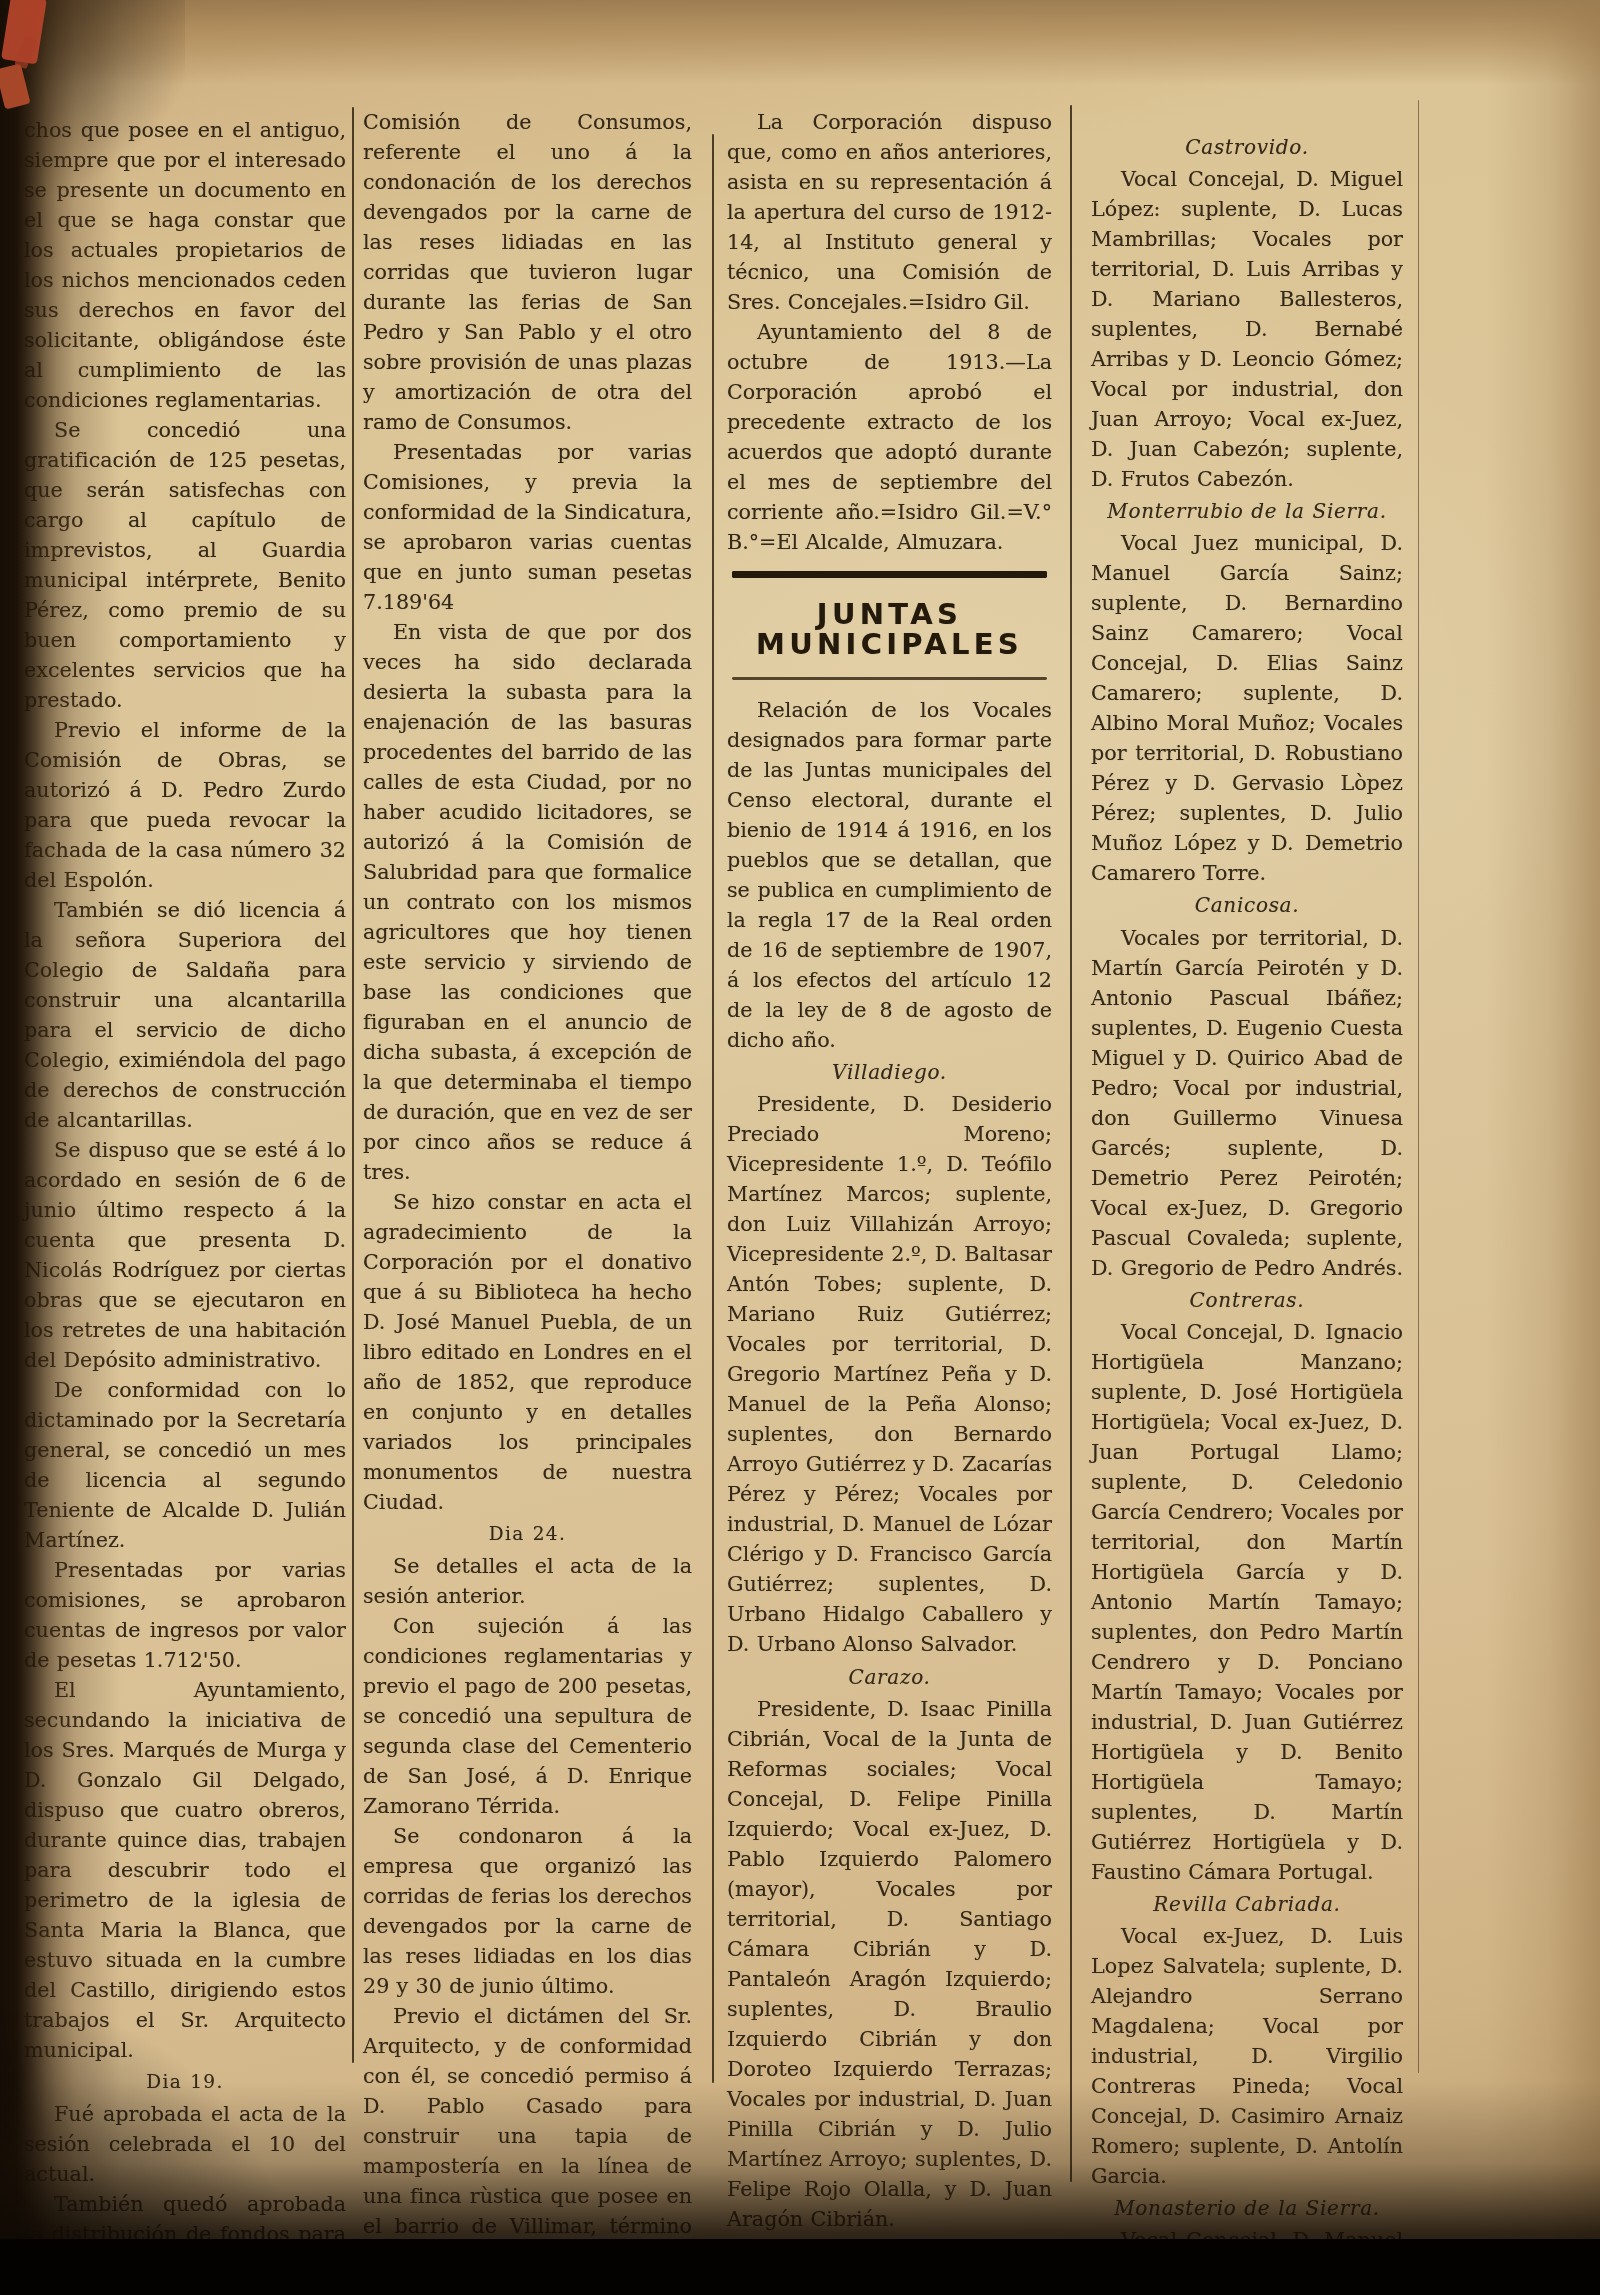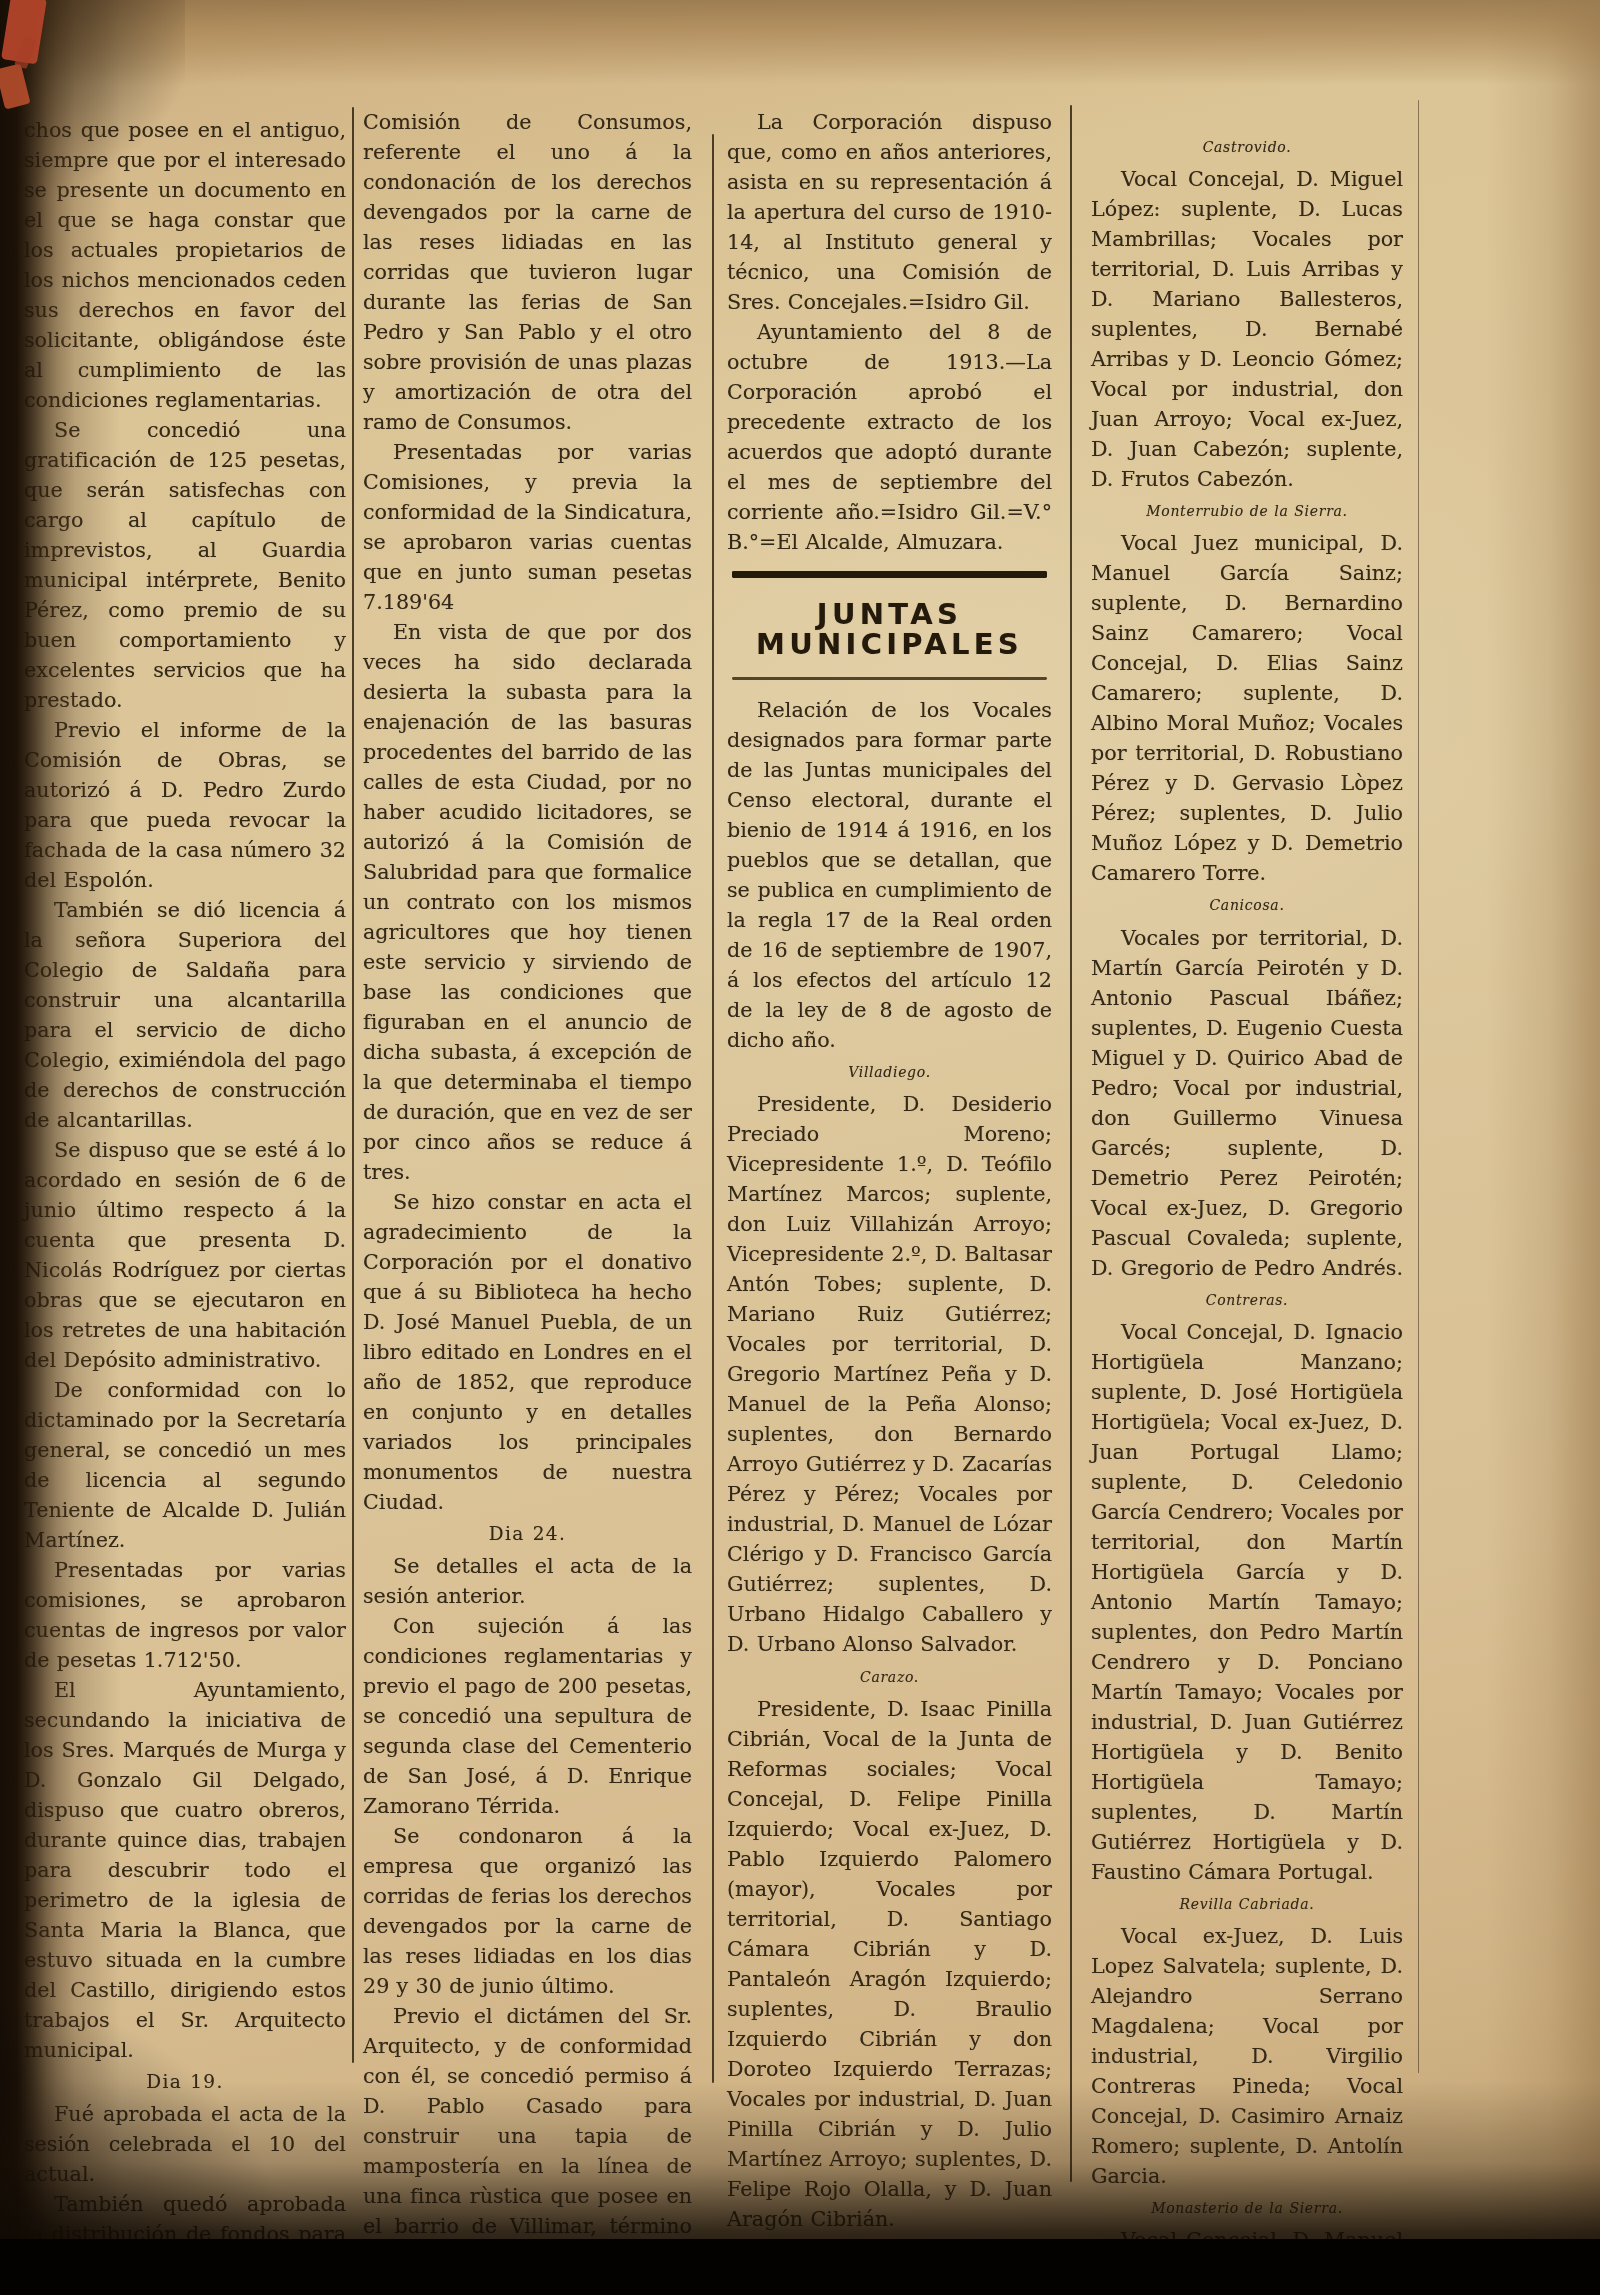--- a/index.html
+++ b/index.html
@@ -70,21 +70,21 @@
   #col3{left:727px;top:107px; width:325px;}
   #col4{left:1091px;top:130px; width:312px;}
 
   .col p{margin:0;text-indent:30px;}
   .col p.noindent{text-indent:0;}
   .day-heading{
     text-align:center;font-weight:normal;font-size:18.5px;
     letter-spacing:1.4px;margin:2.1px 0;text-indent:0;
   }
   .place-heading{
-    text-align:center;font-style:italic;font-size:14px;
+    text-align:center;font-style:italic;font-size:20px;
     margin:2.1px 0;text-indent:0;letter-spacing:0.7px;
   }
   .section-block{margin:14.2px 0 5.7px;}
   .rule-thick{height:6.4px;background:#241a0c;margin:10px auto 21.4px;width:97%;border-radius:1.4px;}
   .rule-thin{height:2.1px;background:#392b15;margin:18.5px auto 15.7px;width:97%;border-radius:1.4px;opacity:.85;}
   .section-title-text{
     text-align:center;
     font-family:"DejaVu Sans","Liberation Sans",sans-serif;
     font-weight:700;font-size:29px;letter-spacing:4.3px;
     color:#241a0c;
@@ -127,21 +127,21 @@
       <p>En vista de que por dos veces ha sido declarada desierta la subasta para la enajenación de las basuras procedentes del barrido de las calles de esta Ciudad, por no haber acudido licitadores, se autorizó á la Comisión de Salubridad para que formalice un contrato con los mismos agricultores que hoy tienen este servicio y sirviendo de base las condiciones que figuraban en el anuncio de dicha subasta, á excepción de la que determinaba el tiempo de duración, que en vez de ser por cinco años se reduce á tres.</p>
       <p>Se hizo constar en acta el agradecimiento de la Corporación por el donativo que á su Biblioteca ha hecho D. José Manuel Puebla, de un libro editado en Londres en el año de 1852, que reproduce en conjunto y en detalles variados los principales monumentos de nuestra Ciudad.</p>
       <div class="day-heading">Dia 24.</div>
       <p>Se detalles el acta de la sesión anterior.</p>
       <p>Con sujeción á las condiciones reglamentarias y previo el pago de 200 pesetas, se concedió una sepultura de segunda clase del Cementerio de San José, á D. Enrique Zamorano Térrida.</p>
       <p>Se condonaron á la empresa que organizó las corridas de ferias los derechos devengados por la carne de las reses lidiadas en los dias 29 y 30 de junio último.</p>
       <p>Previo el dictámen del Sr. Arquitecto, y de conformidad con él, se concedió permiso á D. Pablo Casado para construir una tapia de mampostería en la línea de una finca rùstica que posee en el barrio de Villimar, término de la Presilla.</p>
       <p>También se autorizó á D. Angel Tudanca para elevar un metro más la tapia del jardín de su casa, número 4 de la calle de Subida á Saldaña, con la obligación de no abrir huecos en la referida tapia.</p>
     </div>
   <div class="col" id="col3">
-      <p>La Corporación dispuso que, como en años anteriores, asista en su representación á la apertura del curso de 1910-14, al Instituto general y técnico, una Comisión de Sres. Concejales.=Isidro Gil.</p>
+      <p>La Corporación dispuso que, como en años anteriores, asista en su representación á la apertura del curso de 1912-14, al Instituto general y técnico, una Comisión de Sres. Concejales.=Isidro Gil.</p>
       <p>Ayuntamiento del 8 de octubre de 1913.—La Corporación aprobó el precedente extracto de los acuerdos que adoptó durante el mes de septiembre del corriente año.=Isidro Gil.=V.° B.°=El Alcalde, Almuzara.</p>
       <div class="section-block">
         <div class="rule-thick"></div>
         <div class="section-title-text">JUNTAS MUNICIPALES</div>
         <div class="rule-thin"></div>
       </div>
       <p>Relación de los Vocales designados para formar parte de las Juntas municipales del Censo electoral, durante el bienio de 1914 á 1916, en los pueblos que se detallan, que se publica en cumplimiento de la regla 17 de la Real orden de 16 de septiembre de 1907, á los efectos del artículo 12 de la ley de 8 de agosto de dicho año.</p>
       <div class="place-heading">Villadiego.</div>
       <p>Presidente, D. Desiderio Preciado Moreno; Vicepresidente 1.º, D. Teófilo Martínez Marcos; suplente, don Luiz Villahizán Arroyo; Vicepresidente 2.º, D. Baltasar Antón Tobes; suplente, D. Mariano Ruiz Gutiérrez; Vocales por territorial, D. Gregorio Martínez Peña y D. Manuel de la Peña Alonso; suplentes, don Bernardo Arroyo Gutiérrez y D. Zacarías Pérez y Pérez; Vocales por industrial, D. Manuel de Lózar Clérigo y D. Francisco García Gutiérrez; suplentes, D. Urbano Hidalgo Caballero y D. Urbano Alonso Salvador.</p>
       <div class="place-heading">Carazo.</div>

